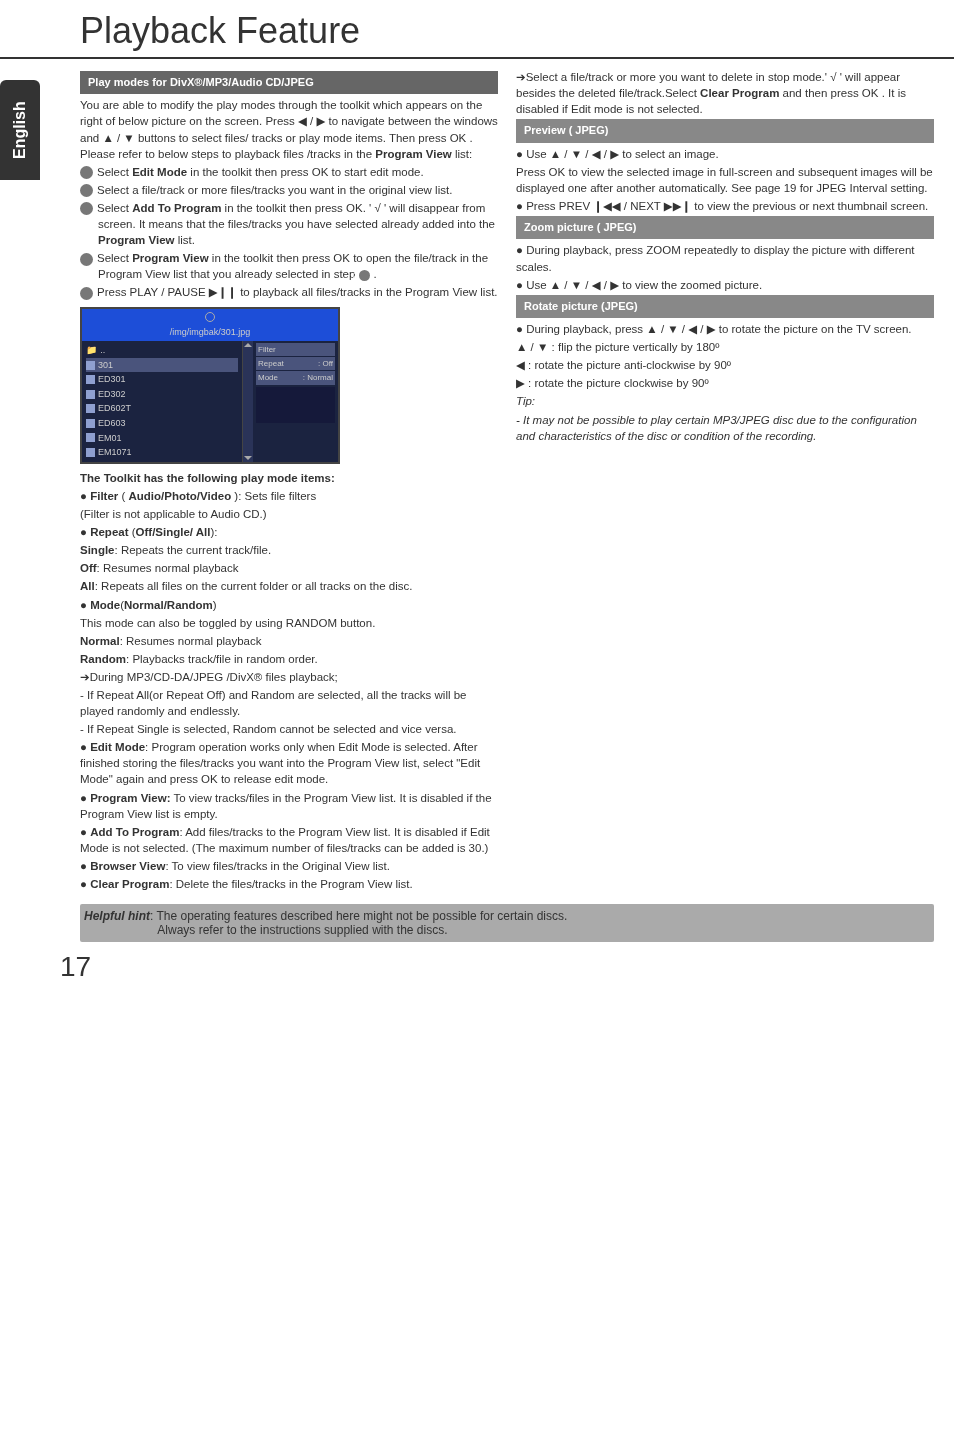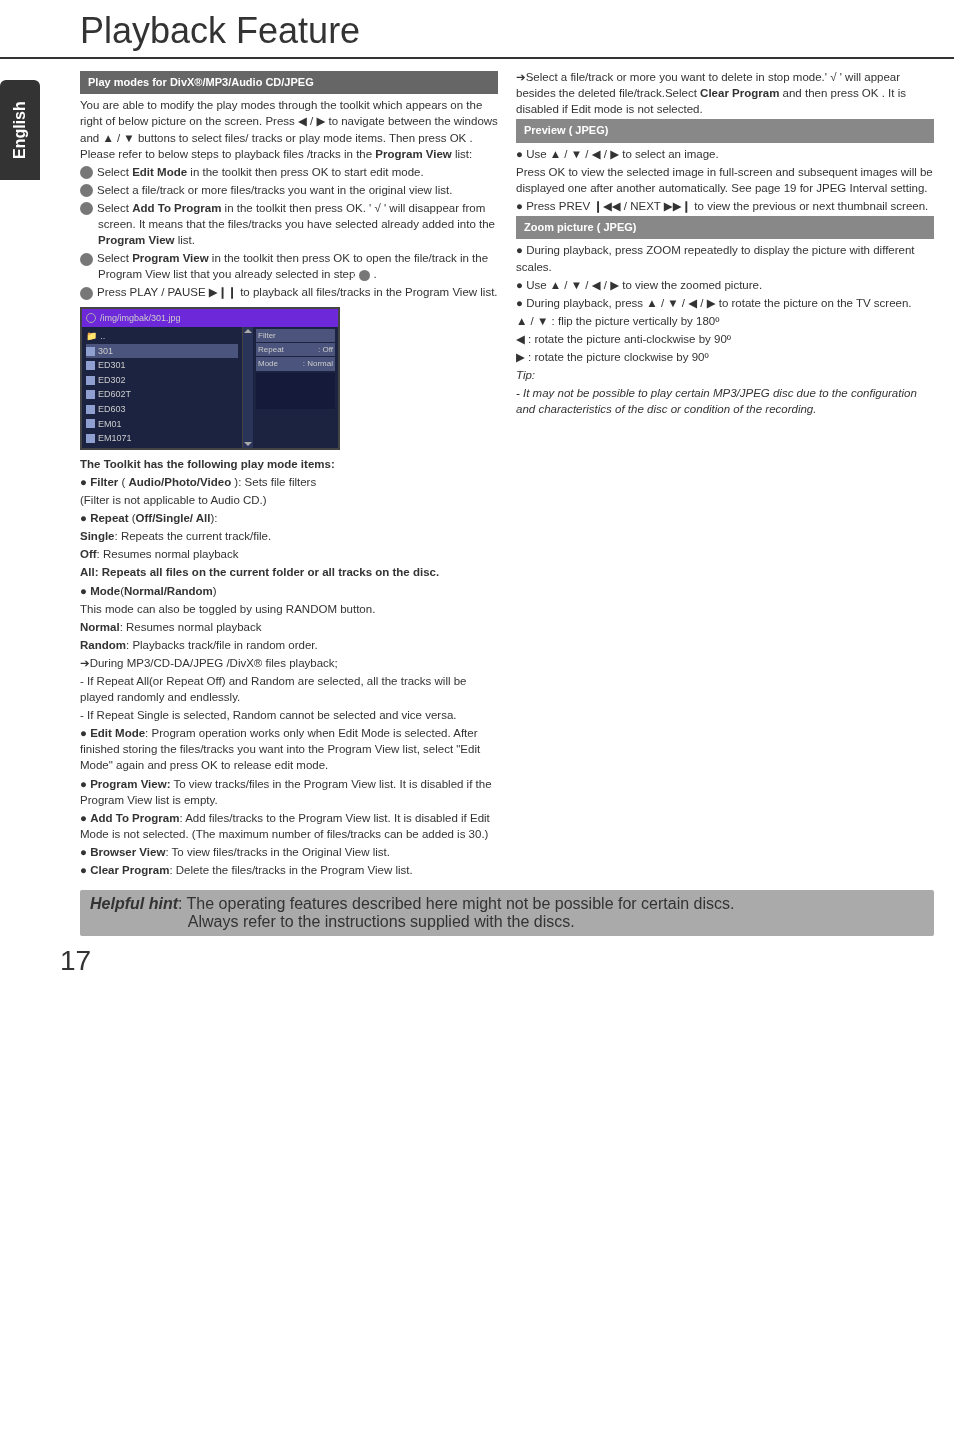--- a/index.html
+++ b/index.html
@@ -83,25 +83,26 @@
   .indent { padding-left: 18px; text-indent: -18px; margin-bottom: 2px;}
   .screenshot {
     margin: 6px 0;
     width: 260px;
     border: 2px solid #444;
     background: #1b2340;
     font-size: 9px;
     color: #ccc;
   }
   .screenshot .path-bar {
-    background: #6d28d9;
+    background: #1d4ed8;
     padding: 3px 4px;
     display: flex;
     align-items: center;
     gap: 4px;
+    flex-direction: column;
   }
   .screenshot .path-bar .disc-icon {
     width: 10px; height: 10px; border-radius: 50%;
     border: 1px solid #aaa;
     display: inline-block;
   }
   .screenshot .body {
     display: flex;
     min-height: 80px;
   }
@@ -143,22 +144,22 @@
     display: flex; justify-content: space-between;
   }
   .screenshot .side-panel .preview {
     height: 36px; background: #15193a; margin-top: 2px;
   }
   .glyph { font-family: Arial, sans-serif; }
   .hint-bar {
     margin: 10px 20px 5px 80px;
     background: #aaa;
     color: #333;
-    font-size: 16px;
-    padding: 5px 10px;
+    font-size: 12px;
+    padding: 5px 4px;
     border-radius: 2px;
   }
   .hint-bar .hint-label { font-style: italic; font-weight: bold; }
   .page-num {
     font-size: 28px;
     color: #333;
     padding-left: 60px;
     padding-top: 4px;
   }
   em { }
@@ -257,21 +258,21 @@
     <p><b>The Toolkit has the following play mode items:</b></p>
     <p>
       <span>● </span><b>Filter</b><span> ( </span><b>Audio/Photo/Video</b><span> ): Sets file filters</span>
     </p>
     <p>(Filter is not applicable to Audio CD.)</p>
     <p>
       <span>● </span><b>Repeat</b><span> (</span><b>Off/Single/ All</b><span>):</span>
     </p>
     <p><b>Single</b><span>: Repeats the current track/file.</span></p>
     <p><b>Off</b><span>:      Resumes normal playback</span></p>
-    <p style="padding-left:40px; text-indent:-40px;font-weight:bold;"><b>All</b><span>:       Repeats all files on the current folder or all tracks on the disc.</span></p>
+    <p style="padding-left:40px; text-indent:-40px;"><b>All</b><span>:       Repeats all files on the current folder or all tracks on the disc.</span></p>
     <p>
       <span>● </span><b>Mode</b><span>(</span><b>Normal/Random</b><span>)</span>
     </p>
     <p>This mode can also be toggled by using RANDOM button.</p>
     <p><b>Normal</b><span>: Resumes normal playback</span></p>
     <p><b>Random</b><span>: Playbacks track/file in random order.</span></p>
     <p>➔During MP3/CD-DA/JPEG /DivX® files playback;</p>
     <p>- If Repeat All(or Repeat Off) and Random are selected, all the tracks will be played randomly and endlessly.</p>
     <p>- If Repeat Single is selected, Random cannot be selected and vice versa.</p>
     <p>
@@ -297,20 +298,21 @@
     </p>
     <div class="section-header">Preview ( JPEG)</div>
     <p>● Use ▲ / ▼ / ◀ / ▶ to select an image.</p>
     <p>Press OK to view the selected image in full-screen and subsequent images will be displayed one after another automatically. See page 19 for JPEG Interval setting.</p>
     <p>
       <span>● Press PREV </span><span class="glyph">❙◀◀</span><span> / NEXT </span><span class="glyph">▶▶❙</span><span> to view the previous or next thumbnail screen.</span>
     </p>
     <div class="section-header">Zoom picture ( JPEG)</div>
     <p>● During playback, press ZOOM repeatedly to display the picture with different scales.</p>
     <p>● Use ▲ / ▼ / ◀ / ▶ to view the zoomed picture.</p>
+    <div class="section-header">Rotate picture (JPEG)</div>
     <p>● During playback, press ▲ / ▼ / ◀ / ▶ to rotate the picture on the TV screen.</p>
     <p>▲ / ▼ :  flip the picture vertically by 180º</p>
     <p>◀ :  rotate the picture anti-clockwise by 90º</p>
     <p>▶ :  rotate the picture clockwise by 90º</p>
     <p><em>Tip:</em></p>
     <p><em>- It may not be possible to play certain MP3/JPEG disc due to the configuration and characteristics of the disc or condition of the recording.</em></p>
   </div>
 </div>
 
 <div class="hint-bar">

